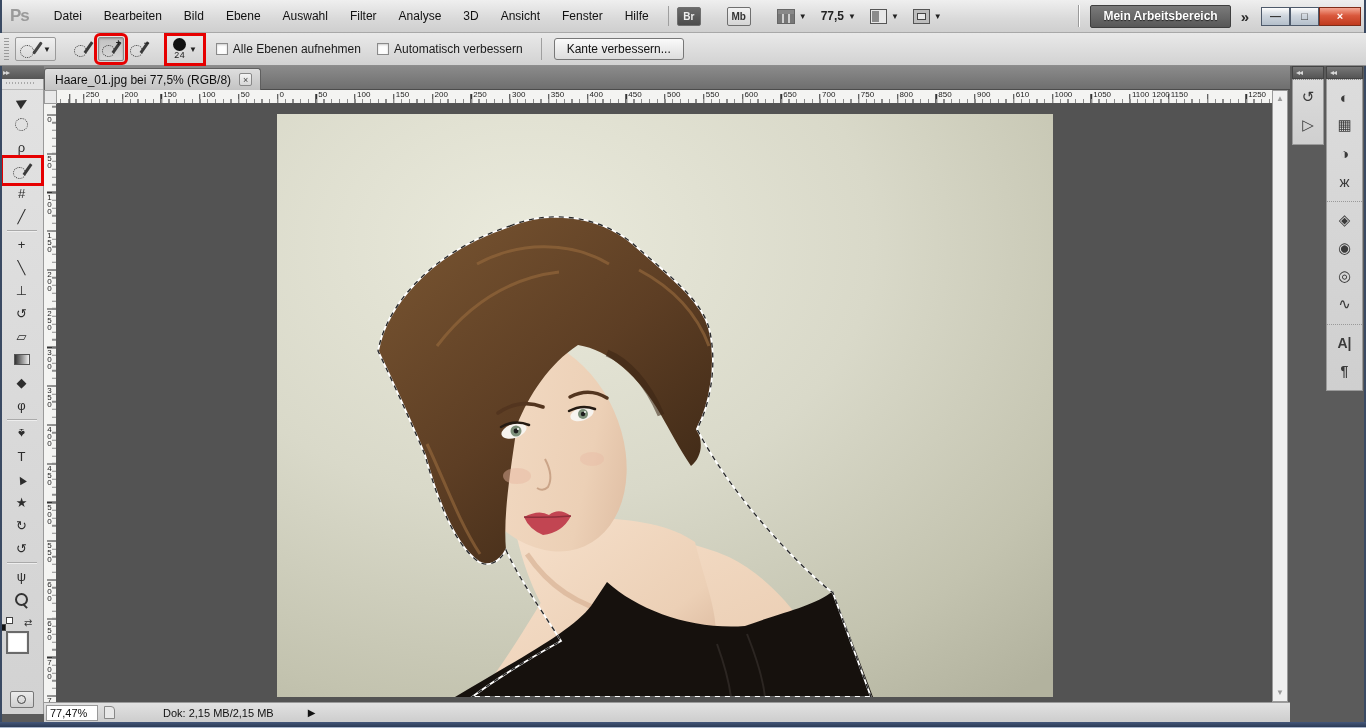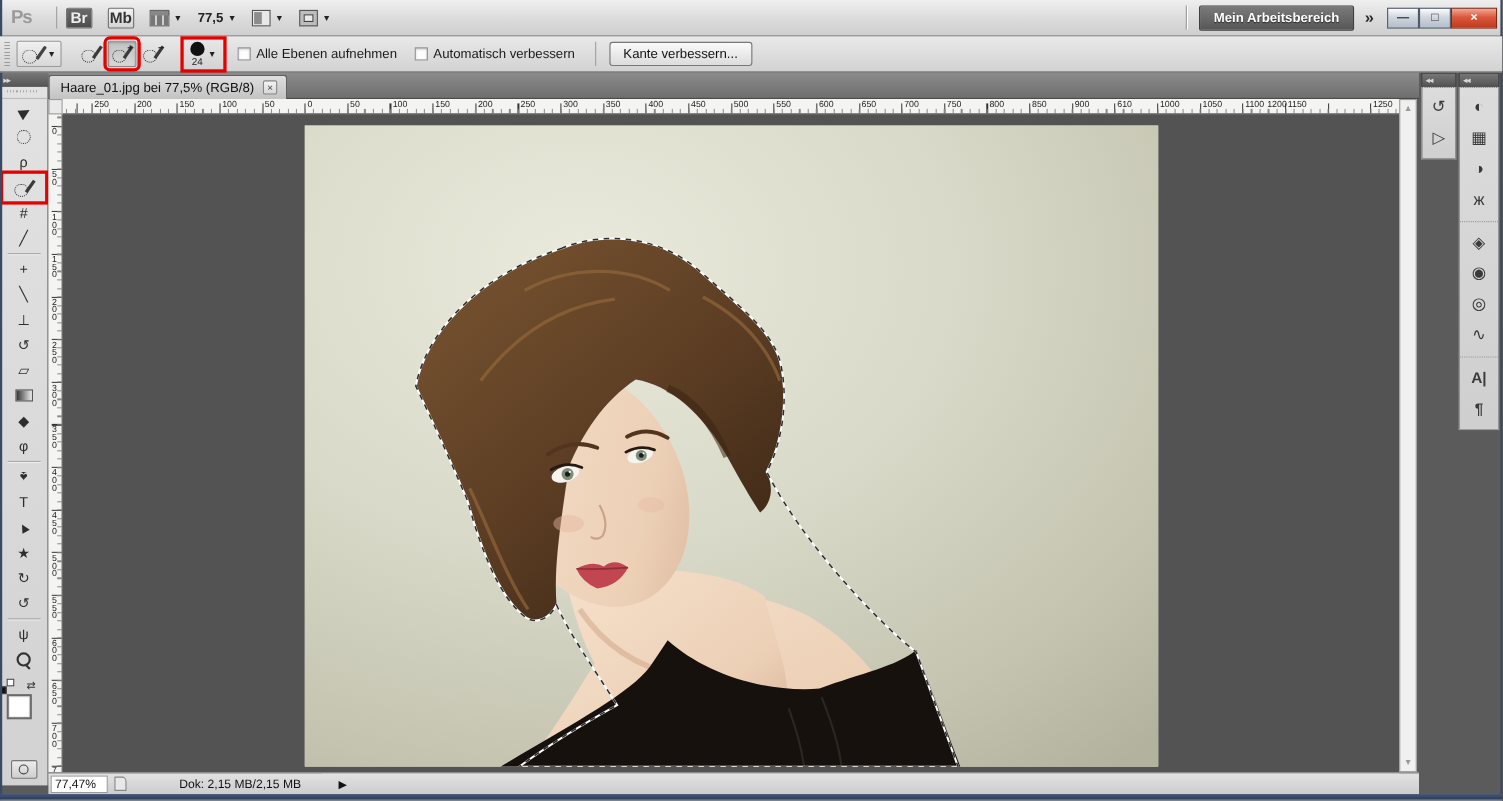--- a/index.html
+++ b/index.html
@@ -9,22 +9,22 @@
 
   
   .menubar { position:absolute; left:0; top:0; width:1366px; height:33px;
     background:linear-gradient(#efefef,#d9d9d9 60%,#cfcfcf); border-bottom:1px solid #a8a8a8;
     display:flex; align-items:center; }
   .ps-logo { font-weight:bold; font-size:17px; color:#9a9a9a; margin:0 14px 0 10px; letter-spacing:-1px; }
   .menu-list { display:flex; align-items:center; height:100%; }
   .menu-item { padding:0 11px; line-height:32px; color:#111; cursor:default; }
   .mb-sep { width:1px; height:20px; background:#9f9f9f; margin:0 8px; }
   .mb-sep2 { width:2px; height:22px; border-left:1px solid #9a9a9a; border-right:1px solid #fff; margin:0 10px; }
-  .sq-btn { width:24px; height:19px; border:1px solid #6f6f6f; border-radius:2px; font-size:14px; font-weight:bold;
-    display:flex; align-items:center; justify-content:center; margin-right:14px; }
+  .sq-btn { width:24px; height:19px; border:1px solid #6f6f6f; border-radius:2px; font-size:10px; font-weight:bold;
+    display:flex; align-items:center; justify-content:center; margin-right:26px; }
   .sq-dark { background:linear-gradient(#6a6a6a,#4c4c4c); color:#eee; }
   .sq-light { background:linear-gradient(#f2f2f2,#d5d5d5); color:#333; }
   .mb-tool { display:flex; align-items:center; margin-right:14px; color:#333; }
   .mb-tool .caret { font-size:8px; margin-left:4px; color:#222; }
   .grid-ico { width:18px; height:15px; background:
      linear-gradient(#888,#888) 0 0/18px 4px no-repeat,
      repeating-linear-gradient(90deg,#777 0 4px,#cfcfcf 4px 6px); border:1px solid #666; }
   .arr-ico { width:17px; height:15px; border:1px solid #555; background:#e8e8e8; position:relative; }
   .arr-ico::before { content:""; position:absolute; left:1px; top:1px; width:7px; height:11px; background:#8c8c8c; }
   .scr-ico { width:17px; height:15px; border:1px solid #555; background:#bdbdbd; position:relative; }
@@ -55,21 +55,21 @@
   .caret { font-size:8px; color:#222; margin-left:3px; }
   .mode-group { display:flex; align-items:center; gap:2px; margin-right:16px; }
   .mode-btn { position:relative; width:26px; height:24px; border:1px solid transparent; border-radius:2px;
     display:flex; align-items:center; justify-content:center; }
   .mode-btn.pressed { background:linear-gradient(#c2c2c2,#d8d8d8); border-color:#8a8a8a; box-shadow:inset 0 1px 2px #999; }
   .mode-mark { position:absolute; right:2px; top:0; font-size:9px; font-weight:bold; color:#222; }
   .redbox { outline:3px solid #e60000; outline-offset:1px; }
   .size-widget { display:flex; align-items:center; padding:1px 5px; margin-right:14px; position:relative; }
   .size-dot-wrap { display:flex; flex-direction:column; align-items:center; }
   .size-dot { width:13px; height:13px; border-radius:50%; background:#111; }
-  .size-num { font-size:9px; color:#222; line-height:10px; }
+  .size-num { font-size:9px; color:#222; line-height:10px;font-family:Liberation Mono, monospace; }
   .checkbox-item { display:flex; align-items:center; margin-right:16px; }
   .checkbox { width:12px; height:12px; border:1px solid #8a8a8a; background:#fdfdfd; margin-right:5px;
     box-shadow:inset 0 1px 2px #ccc; }
   .opt-sep { width:1px; height:22px; background:#9f9f9f; margin:0 12px 0 2px; }
   .refine-btn { height:22px; padding:0 12px; border:1px solid #777; border-radius:3px;
     background:linear-gradient(#fafafa,#dcdcdc); font-size:12px; color:#111; display:flex; align-items:center; }
 
   
   .toolbox-col { position:absolute; left:0; top:66px; width:44px; bottom:6px; background:#5b5b5b; }
   .dock-header { height:13px; background:linear-gradient(#777,#555); color:#d8d8d8; font-size:8px;
@@ -156,20 +156,33 @@
   .bottom-strip { position:absolute; left:0; bottom:0; width:1366px; height:6px; background:linear-gradient(#44577a,#2b3a55); border-bottom:1px solid #a9b6cc; }
   .side-edge { position:absolute; top:0; bottom:0; width:2px; background:#3a4a63; }
 </style>
 </head>
 <body>
 
 <div class="app">
 
   <div class="menubar">
     <span class="ps-logo">Ps</span>
+    <div class="menu-list">
+        <div class="menu-item">Datei</div>
+        <div class="menu-item">Bearbeiten</div>
+        <div class="menu-item">Bild</div>
+        <div class="menu-item">Ebene</div>
+        <div class="menu-item">Auswahl</div>
+        <div class="menu-item">Filter</div>
+        <div class="menu-item">Analyse</div>
+        <div class="menu-item">3D</div>
+        <div class="menu-item">Ansicht</div>
+        <div class="menu-item">Fenster</div>
+        <div class="menu-item">Hilfe</div>
+      </div>
     <div class="mb-sep"></div>
     <div class="sq-btn sq-dark">Br</div>
     <div class="sq-btn sq-light">Mb</div>
     <div class="mb-tool">
       <span class="grid-ico"></span>
         <span class="caret">▼</span>
     </div>
     <div class="mb-tool">
       <span class="zoom-val">77,5</span>
         <span class="caret">▼</span>

